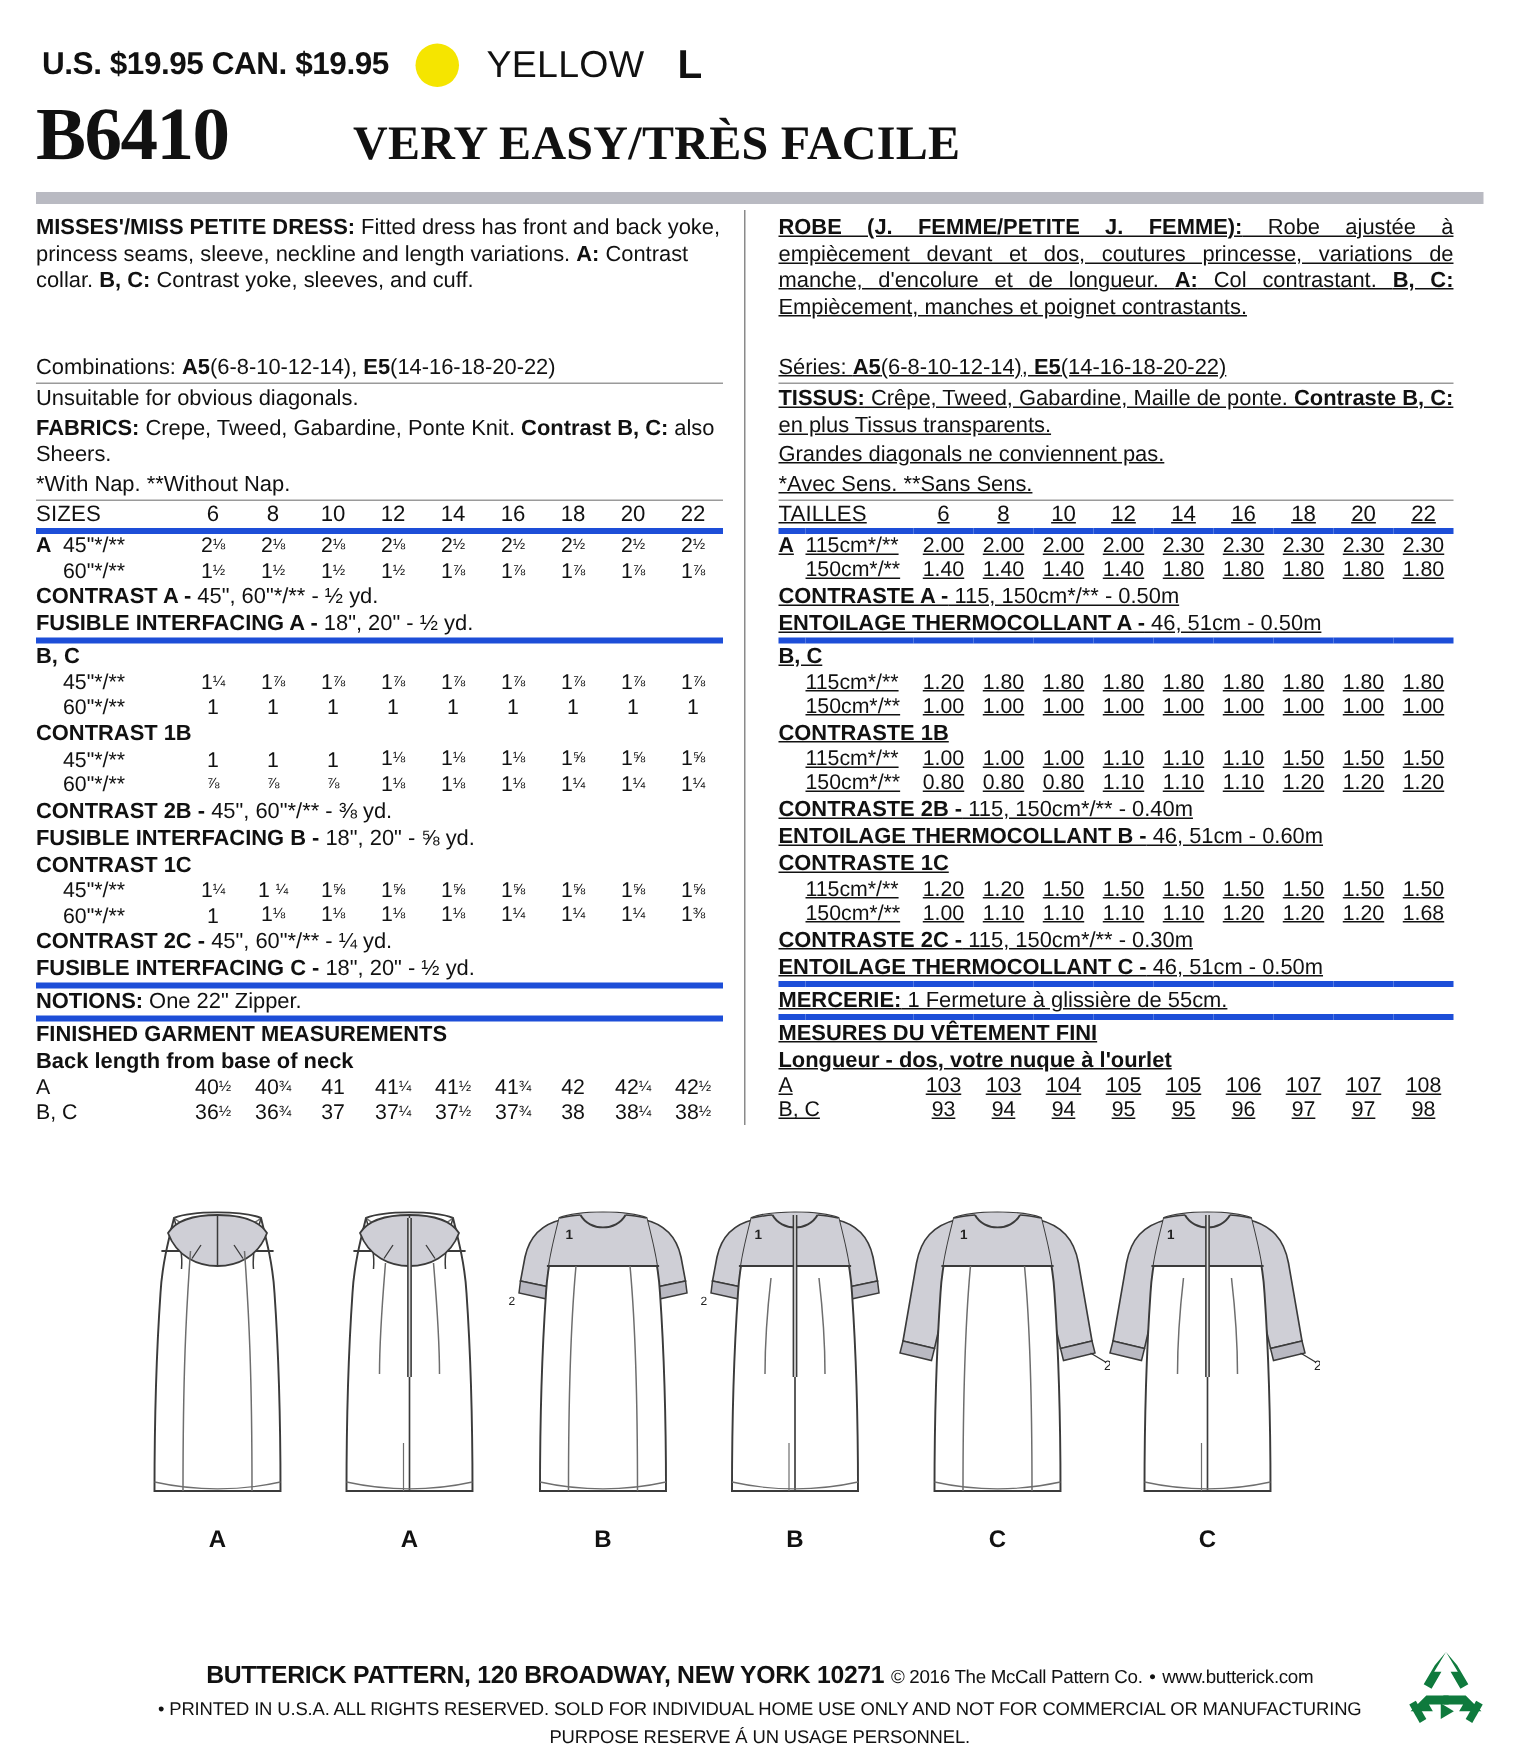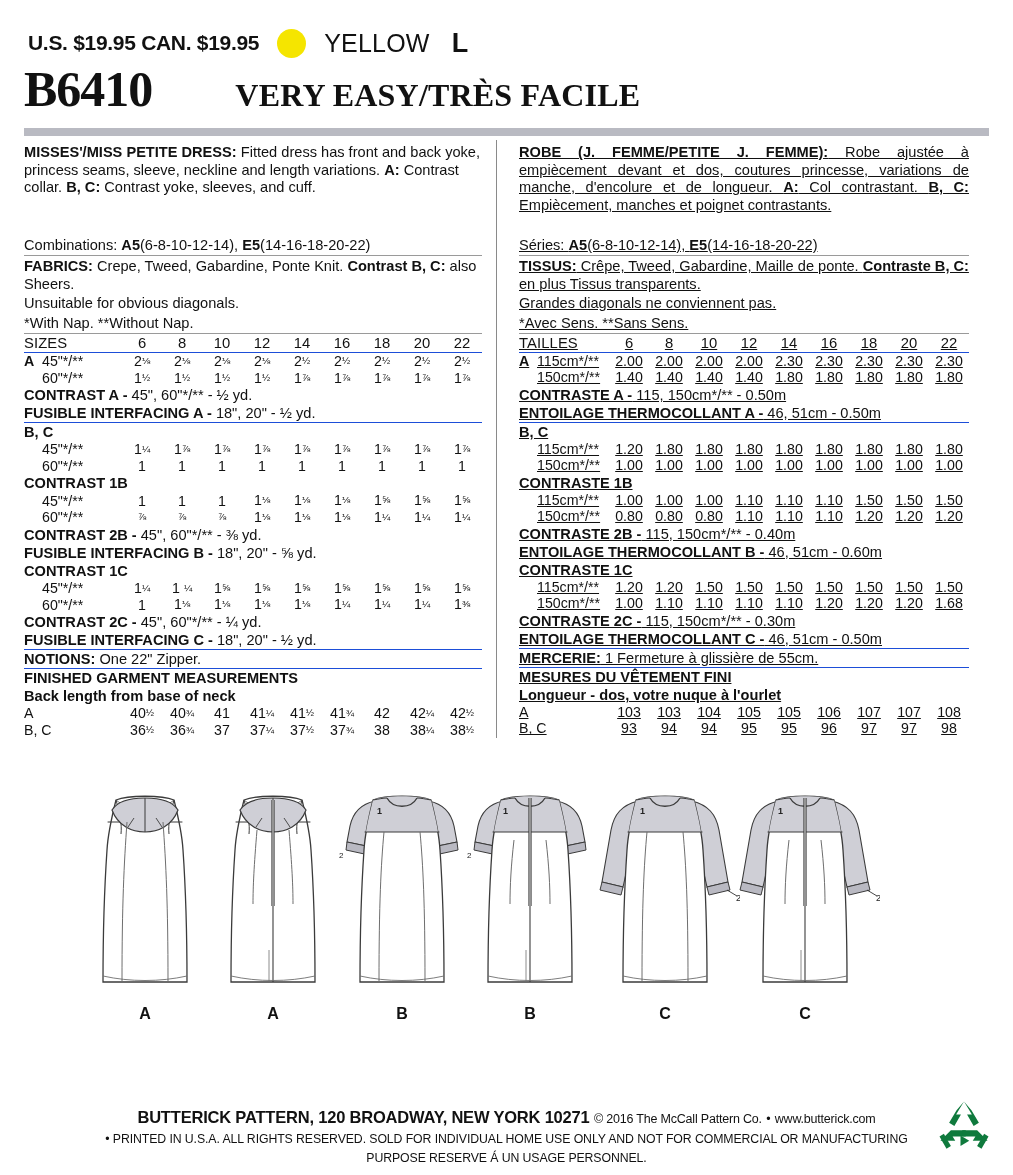--- a/index.html
+++ b/index.html
@@ -136,21 +136,21 @@
   }
   table.yard td {
     padding: 0;
     white-space: nowrap;
     vertical-align: baseline;
   }
   .lbl { text-align: left; }
   .num { text-align: center; width: 40px; }
   .variant { font-weight: bold; width: 18px; text-align: left; }
   .widthlbl { text-align: left; padding-left: 4px; }
-  .rowline td { border-bottom: 1px solid #1d4ed8; }
+  .rowline td { border-bottom: 4px solid #1d4ed8; }
   .sizes-head td { font-size: 14.8px; }
   .sizes-head .lbl { letter-spacing: 0.1px; }
   .span-row { font-size: 14.6px; line-height: 18px; font-weight: bold; }
   .span-row .reg { font-weight: normal; }
   .section-head { font-weight: bold; font-size: 14.6px; line-height: 18px;}
   .indent { padding-left: 22px; }
 
   
   .fr { font-size: 0.70em; vertical-align: 0.22em; letter-spacing: -0.2px;}
 
@@ -226,24 +226,24 @@
 
       <div class="desc desc-en">
         <b>MISSES'/MISS PETITE DRESS:</b><span> Fitted dress has front and back yoke, princess seams, sleeve, neckline and length variations. </span><b>A:</b><span> Contrast collar. </span><b>B, C:</b><span> Contrast yoke, sleeves, and cuff.</span>
       </div>
 
       <div class="combo">
         <span>Combinations: </span><b>A5</b><span>(6-8-10-12-14), </span><b>E5</b><span>(14-16-18-20-22)</span>
       </div>
       <div class="hr"></div>
 
+      <div class="fabrics">Unsuitable for obvious diagonals.</div>
       <div class="fabrics">
         <b>FABRICS:</b><span> Crepe, Tweed, Gabardine, Ponte Knit. </span><b>Contrast B, C:</b><span> also Sheers.</span>
       </div>
-      <div class="fabrics">Unsuitable for obvious diagonals.</div>
       <div class="fabrics">*With Nap. **Without Nap.</div>
       <div class="hr"></div>
 
       <table class="yard">
         <tbody id="enTableBody">
             <tr class="sizes-head rowline">
           <td class="lbl" colspan="2">SIZES</td>
           <td class="num">6</td>
               <td class="num">8</td>
               <td class="num">10</td>

